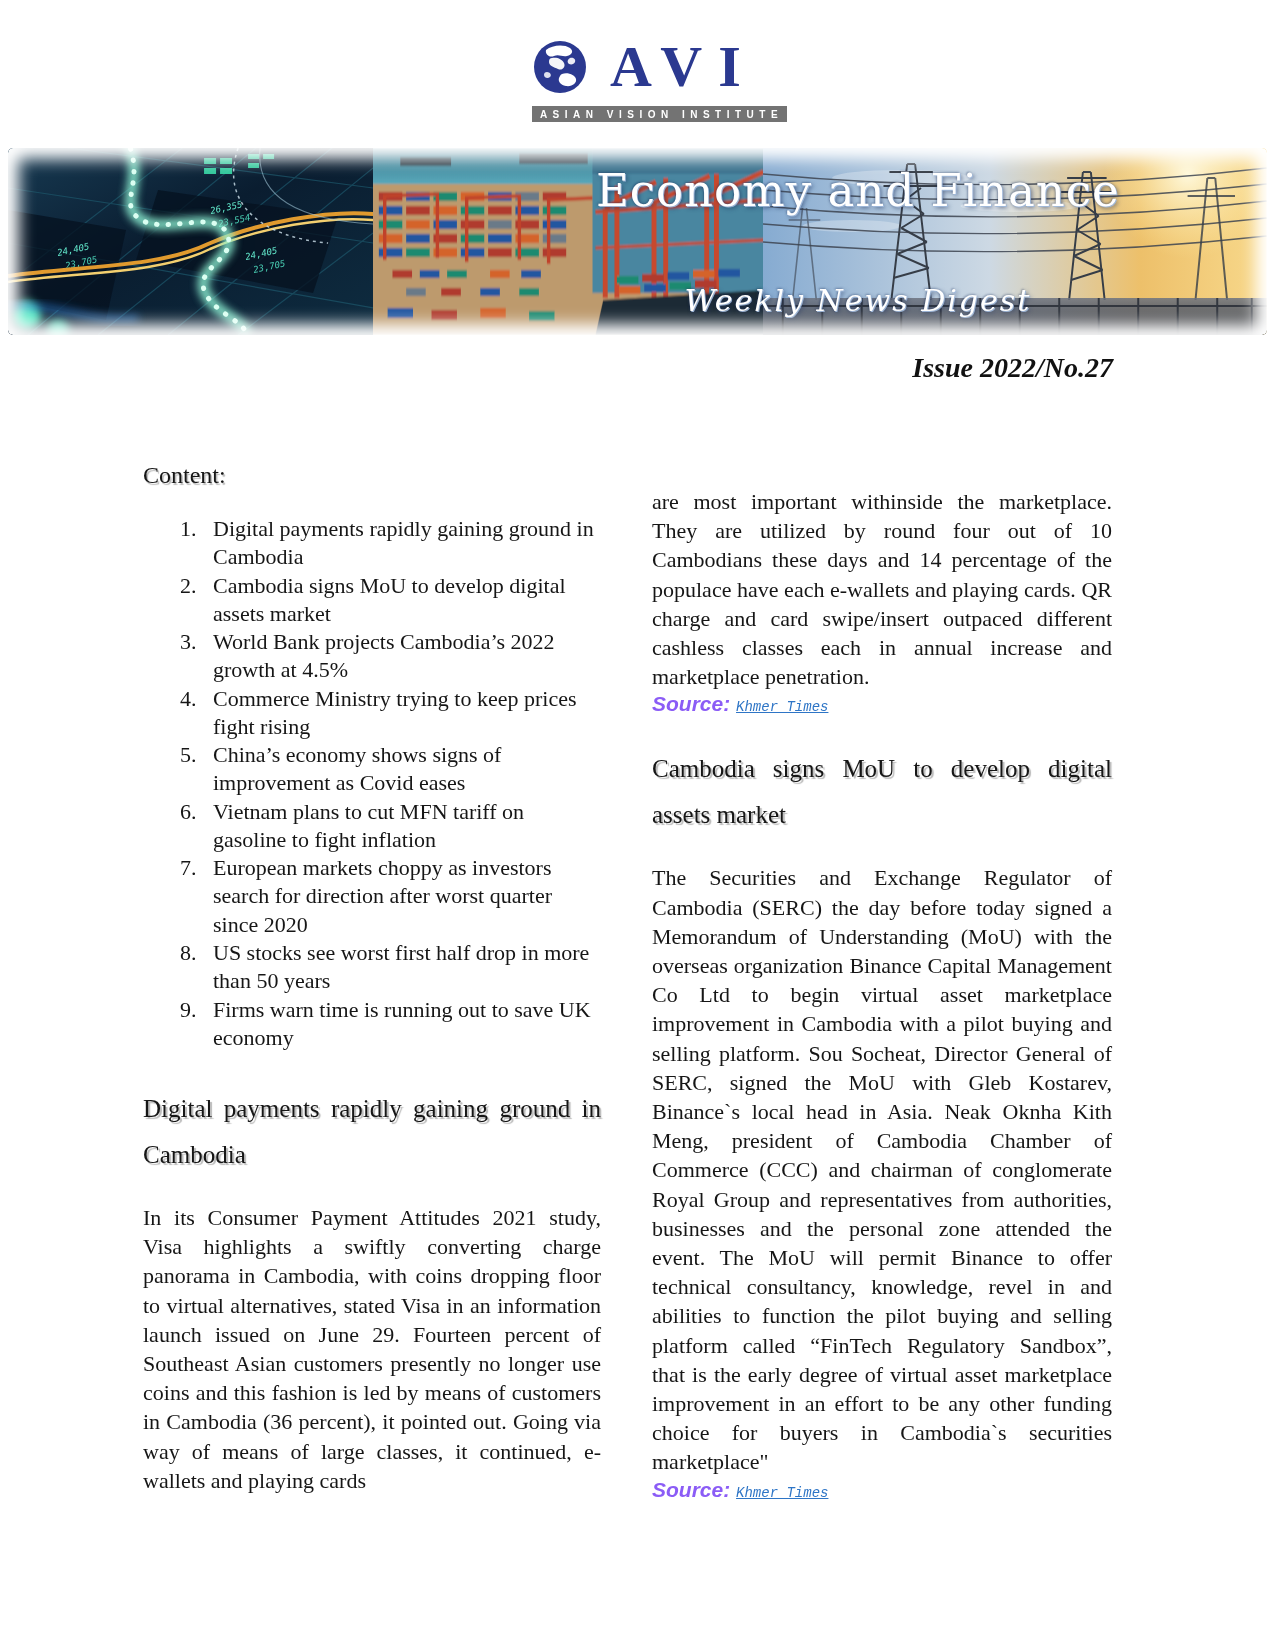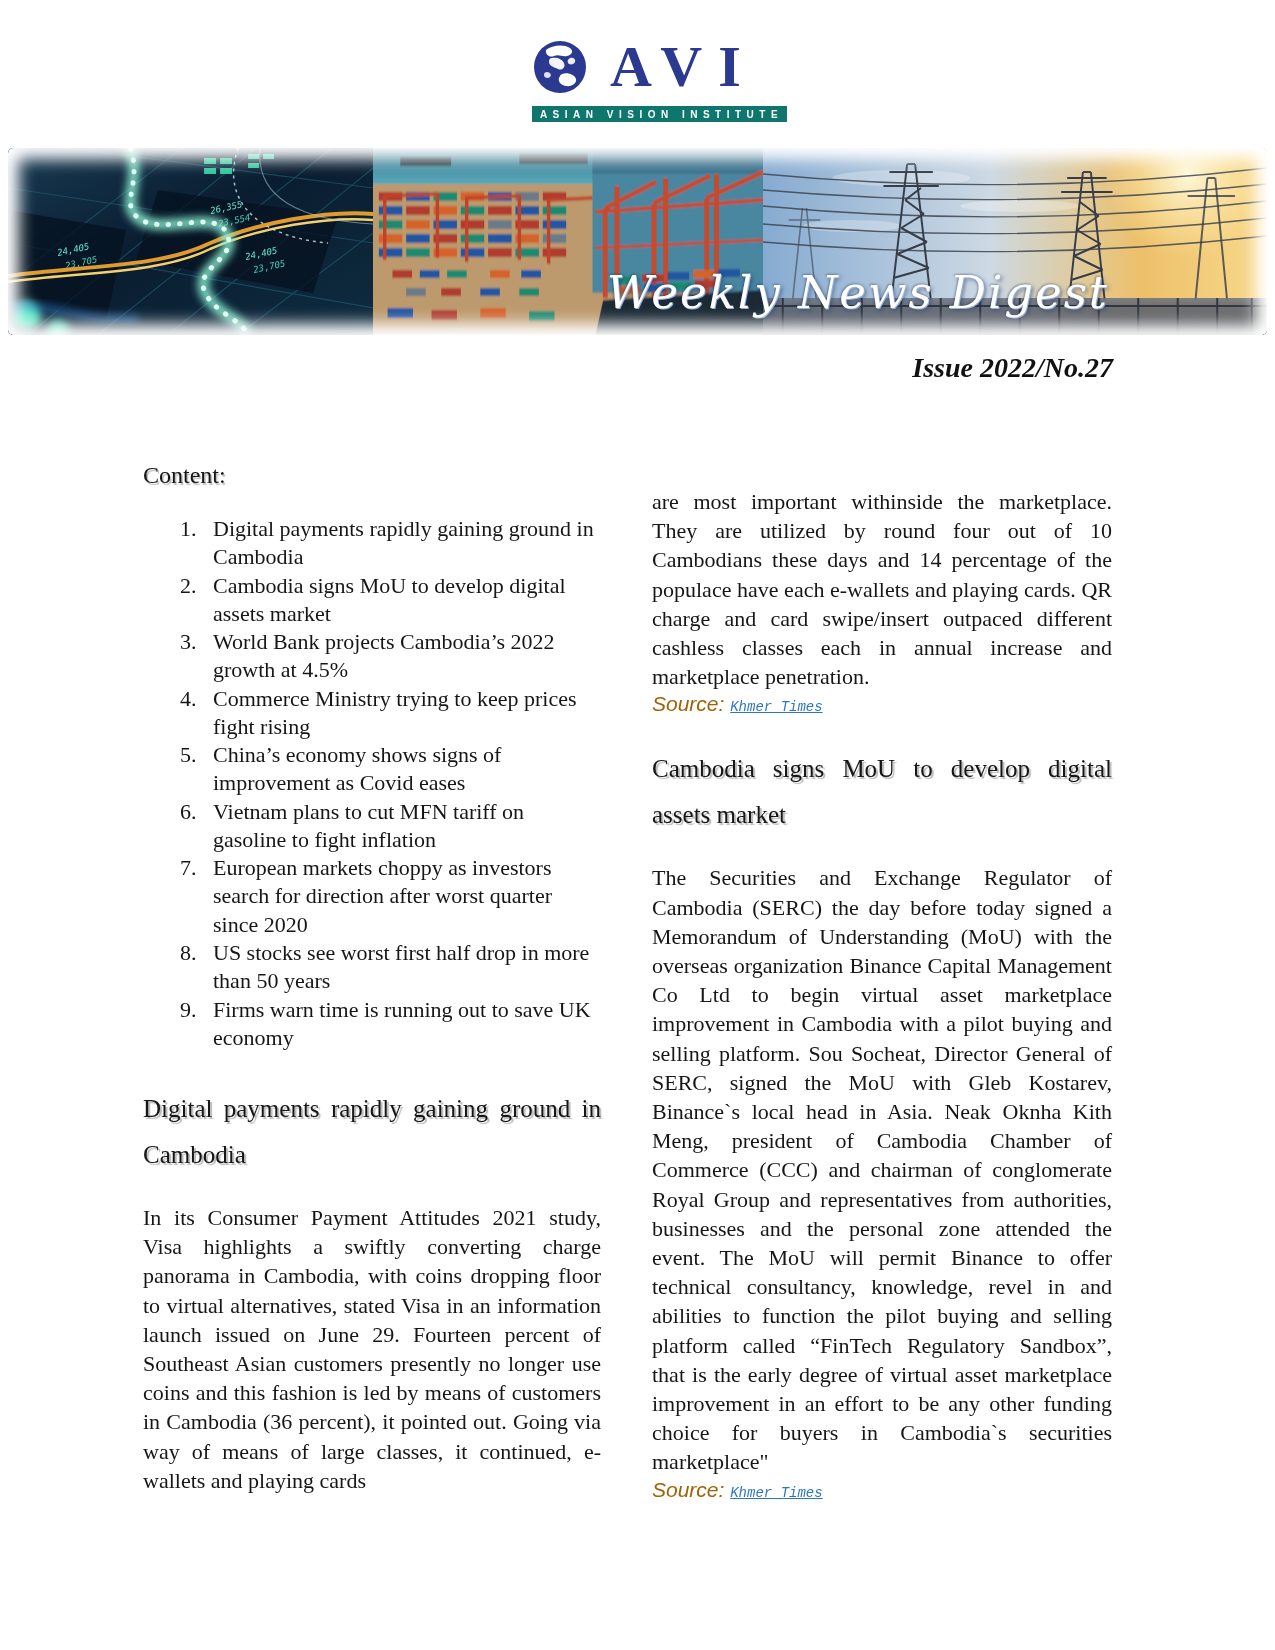--- a/index.html
+++ b/index.html
@@ -5,39 +5,39 @@
   html,body{margin:0;padding:0;background:#e8e8e8;}
   .page{position:relative;width:1275px;height:1650px;background:#fff;margin:0 auto;
         font-family:"Liberation Serif", serif;color:#161616;overflow:hidden;}
 
   
   .logo-wrap{position:absolute;top:38px;left:0;right:0;display:flex;justify-content:center;}
   .logo{display:inline-flex;flex-direction:column;align-items:stretch;margin-left:44px;}
   .logo-top{display:flex;align-items:center;gap:22px;}
   .logo-acronym{font-family:"Liberation Serif",serif;font-weight:bold;font-size:58px;
         letter-spacing:16px;color:#2b3990;line-height:1;transform:translateY(-2px);}
-  .logo-bar{margin-top:6px;background:#0f766e;color:#fff;text-align:center;
+  .logo-bar{margin-top:6px;background:#737373;color:#fff;text-align:center;
         font-family:"Liberation Sans",sans-serif;font-size:10px;font-weight:bold;
         letter-spacing:5.5px;padding:3px 4px 2px 8px;white-space:nowrap;}
 
   
   .banner{position:absolute;top:148px;left:8px;width:1259px;height:187px;display:flex;
         border-radius:5px;overflow:hidden;}
   .banner svg{display:block;height:100%;}
   .panel-chart{width:29%;}
   .panel-port{width:31%;}
   .panel-power{width:40%;}
   .banner::after{content:"";position:absolute;inset:0;pointer-events:none;
         box-shadow:inset 0 0 16px 11px #ffffff;border-radius:5px;}
   .banner-title{position:absolute;left:46%;width:43%;top:16px;text-align:center;
         font-family:"DejaVu Serif","Liberation Serif",serif;font-size:45px;color:#fff;
         letter-spacing:1px;
         text-shadow:1px 1px 0 rgba(160,185,220,.9),2px 2px 4px rgba(25,45,90,.6),-1px -1px 2px rgba(25,45,90,.35);}
-  .banner-subtitle{position:absolute;left:47%;width:41%;top:118px;text-align:center;
-        font-family:"DejaVu Serif","Liberation Serif",serif;font-style:italic;font-size:45px;color:#fff;
+  .banner-subtitle{position:absolute;left:47%;width:41%;top:135px;text-align:center;
+        font-family:"DejaVu Serif","Liberation Serif",serif;font-style:italic;font-size:30px;color:#fff;
         letter-spacing:2px;
         text-shadow:1px 1px 0 rgba(160,185,220,.9),2px 2px 4px rgba(25,45,90,.6),-1px -1px 2px rgba(25,45,90,.35);}
 
   
   .issue{position:absolute;top:352px;right:162px;font-size:28px;font-weight:bold;
         font-style:italic;color:#111;}
 
   
   .columns{position:absolute;top:462px;left:143px;width:1000px;display:flex;gap:51px;}
   .col{width:460px;}
@@ -50,21 +50,21 @@
   ol.toc li{counter-increment:toc;position:relative;padding-left:70px;}
   ol.toc li::before{content:counter(toc) ".";position:absolute;left:37px;}
 
   .article-heading{font-size:25px;font-weight:normal;margin:34px 0 0 0;line-height:46px;
         text-align:justify;text-shadow:2px 2px 1px #b9b9b9;}
   .col p.body{margin:25px 0 0 0;font-size:22px;line-height:29.2px;text-align:justify;}
   .col .first-par{margin-top:0;}
 
   .source-line{font-size:21px;font-style:italic;margin:1px 0 0 0;
         font-family:"Liberation Sans",sans-serif;}
-  .source-label{font-weight:normal;color:#a16207;}
+  .source-label{font-weight:bold;color:#8b5cf6;}
   .source-link{font-family:Liberation Mono, monospace;font-size:14px;color:#2e75c6;
         text-decoration:underline;cursor:pointer;}
   .h2{margin-top:30px;}
 </style>
 </head>
 <body>
 
 <div class="page">
 
   <div class="logo-wrap">
@@ -300,20 +300,21 @@
         <line x1="260" y1="150" x2="260" y2="187"></line>
           <line x1="300" y1="150" x2="300" y2="187"></line>
         <line x1="340" y1="150" x2="340" y2="187"></line>
           <line x1="380" y1="150" x2="380" y2="187"></line>
         <line x1="420" y1="150" x2="420" y2="187"></line>
           <line x1="460" y1="150" x2="460" y2="187"></line>
         <line x1="495" y1="150" x2="495" y2="187"></line>
       </g>
     </svg>
 
+    <div class="banner-title">Economy and Finance</div>
     <div class="banner-subtitle">Weekly News Digest</div>
   </div>
 
   <div class="issue">Issue 2022/No.27</div>
 
   <div class="columns">
 
     <div class="col col-left">
       <h2 class="content-heading">Content:</h2>
       <ol class="toc">

